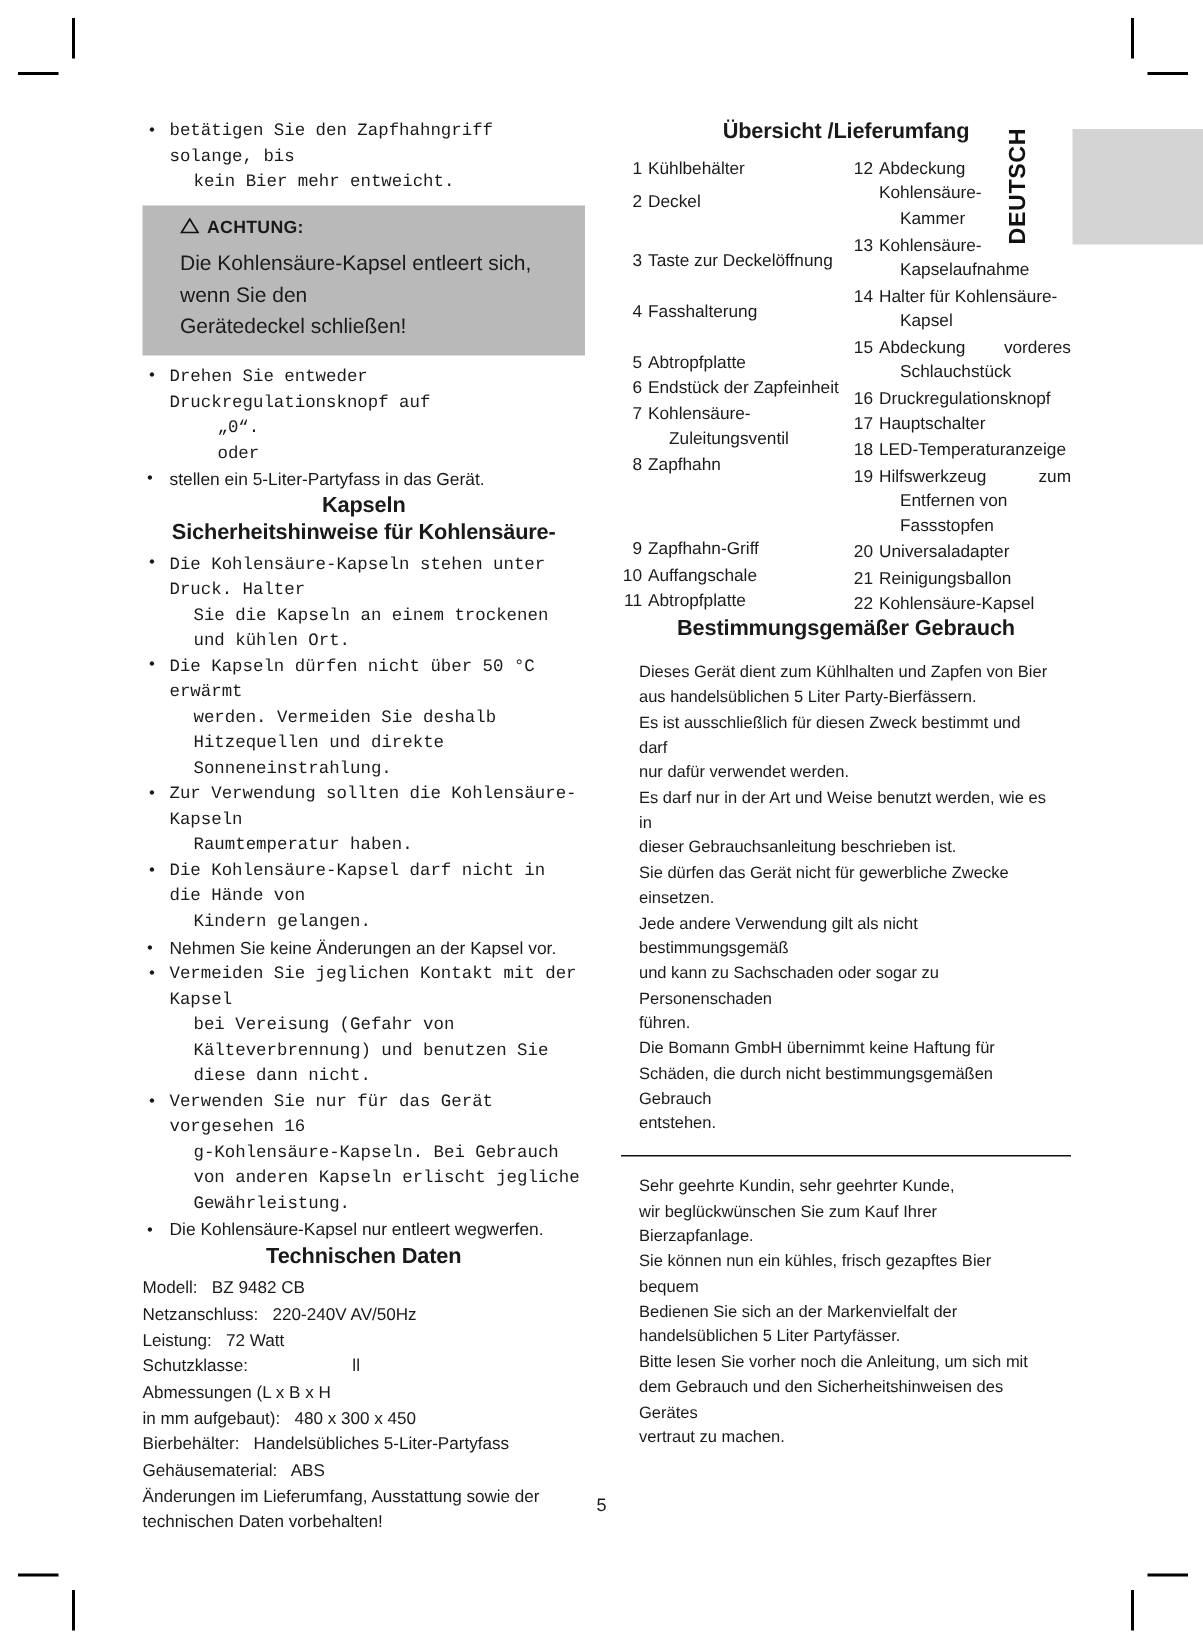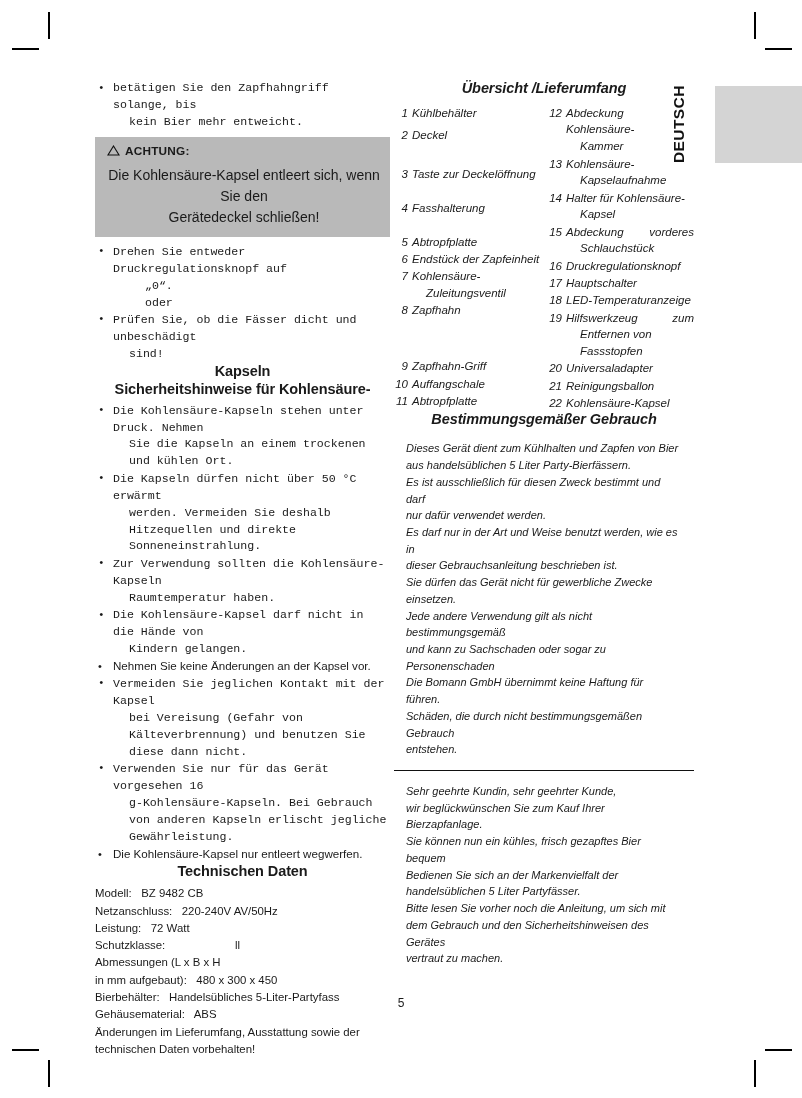--- a/index.html
+++ b/index.html
@@ -52,21 +52,21 @@
     white-space: nowrap;
     text-align: left;
   }
 
   
   .col {
     position: absolute;
     top: 80px;
   }
   #col-left  { left: 95px;  width: 295px; }
-  #col-right { left: 394px; width: 300px; font-style: italic; }
+  #col-right { left: 414px; width: 300px; }
 
   h2.section-title {
     font-size: 14.5px;
     font-weight: bold;
     text-align: center;
     margin: 0 0 4px 0;
     line-height: 1.22;
     letter-spacing: -0.1px;
   }
   .sp-above { margin-top: 16px; }
@@ -99,24 +99,23 @@
   ul.bullets > li.wrap::before { left: 3px; }
   ul.bullets > li.wrap .first {
     display: block;
     margin-left: -16px;
   }
 
   
   #warn-box {
     background: #b9b9b9;
     margin: 6px 0 7px 0;
-    padding: 7px 9px 9px 12px;
+    padding: 7px 9px 9px 25px;
     width: 295px;
     box-sizing: border-box;
-    text-align: center;
   }
   #warn-box .warn-head {
     font-size: 11.8px;
     font-weight: bold;
     letter-spacing: 0.2px;
     display: flex;
     align-items: center;
     gap: 5px;
     margin-bottom: 7px;
   }
@@ -226,34 +225,33 @@
         <span class="ln" style="display:block">Gerätedeckel schließen!</span>
       </div>
     </div>
 
     <ul class="bullets">
       <li class="wrap">
         <span class="first">Drehen Sie entweder Druckregulationsknopf auf</span>
         <span style="display:block;padding-left:16px">„0“.</span>
         <span style="display:block;padding-left:16px">oder</span>
       </li>
-      <li class="wrap">
-        <span class="first">Prüfen Sie, ob die Fässer dicht und unbeschädigt</span>
-        <span>sind!</span>
+      <li>
+        <span>stellen ein 5-Liter-Partyfass in das Gerät.</span>
       </li>
     </ul>
 
     <h2 class="section-title sp-above">
       <span style="display:block">Kapseln</span>
       <span style="display:block">Sicherheitshinweise für Kohlensäure-</span>
     </h2>
 
     <ul class="bullets">
       <li class="wrap">
-        <span class="first">Die Kohlensäure-Kapseln stehen unter Druck. Nehmen</span>
+        <span class="first">Die Kohlensäure-Kapseln stehen unter Druck. Halter</span>
         <span>Sie die Kapseln an einem trockenen und kühlen Ort.</span>
       </li>
       <li class="wrap">
         <span class="first">Die Kapseln dürfen nicht über 50 °C erwärmt</span>
         <span>werden. Vermeiden Sie deshalb Hitzequellen und</span>
         <span>direkte Sonneneinstrahlung.</span>
       </li>
       <li class="wrap">
         <span class="first">Zur Verwendung sollten die Kohlensäure-Kapseln</span>
         <span>Raumtemperatur haben.</span>
@@ -422,22 +420,22 @@
       <span class="ln">Dieses Gerät dient zum Kühlhalten und Zapfen von Bier</span>
       <span class="ln">aus handelsüblichen 5 Liter Party-Bierfässern.</span>
       <span class="ln">Es ist ausschließlich für diesen Zweck bestimmt und darf</span>
       <span class="ln">nur dafür verwendet werden.</span>
       <span class="ln">Es darf nur in der Art und Weise benutzt werden, wie es in</span>
       <span class="ln">dieser Gebrauchsanleitung beschrieben ist.</span>
       <span class="ln">Sie dürfen das Gerät nicht für gewerbliche Zwecke</span>
       <span class="ln">einsetzen.</span>
       <span class="ln">Jede andere Verwendung gilt als nicht bestimmungsgemäß</span>
       <span class="ln">und kann zu Sachschaden oder sogar zu Personenschaden</span>
+      <span class="ln">führen.</span>
       <span class="ln">Die Bomann GmbH übernimmt keine Haftung für</span>
-      <span class="ln">führen.</span>
       <span class="ln">Schäden, die durch nicht bestimmungsgemäßen Gebrauch</span>
       <span class="ln">entstehen.</span>
     </p>
 
     <hr class="rule">
 
     <p class="para">
       <span class="ln">Sehr geehrte Kundin, sehr geehrter Kunde,</span>
       <span class="ln">wir beglückwünschen Sie zum Kauf Ihrer Bierzapfanlage.</span>
       <span class="ln">Sie können nun ein kühles, frisch gezapftes Bier bequem</span>

